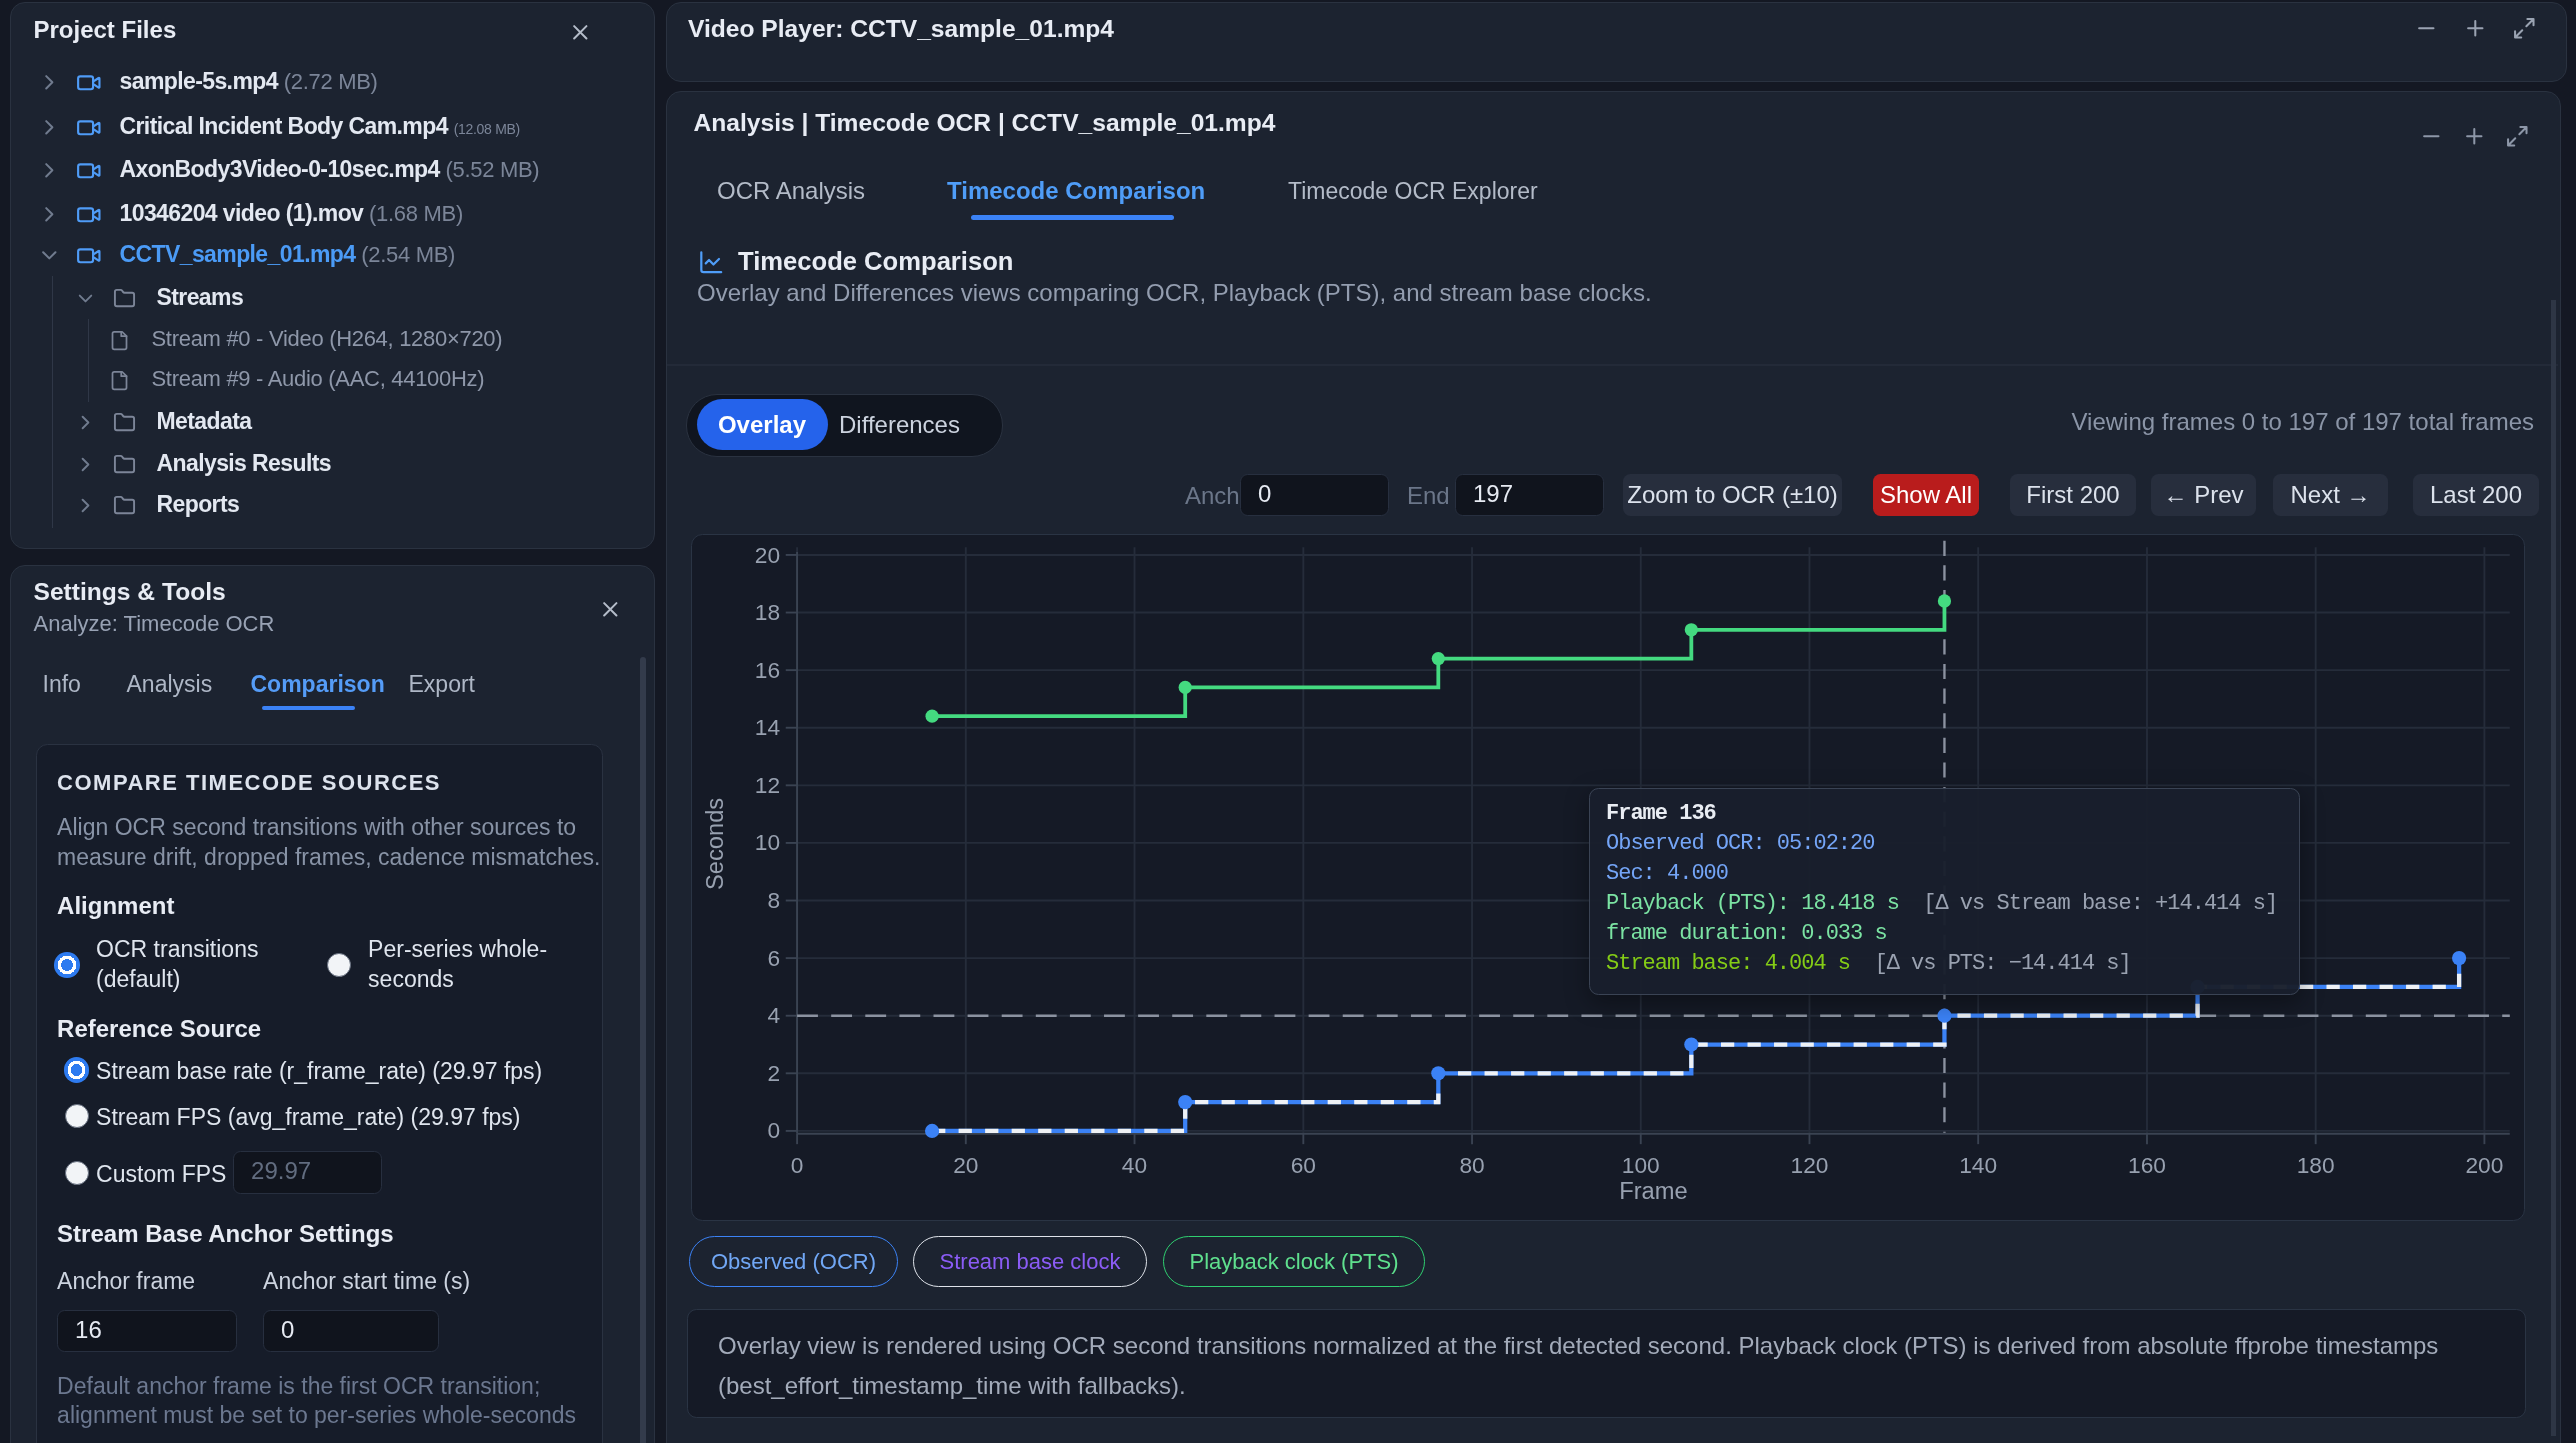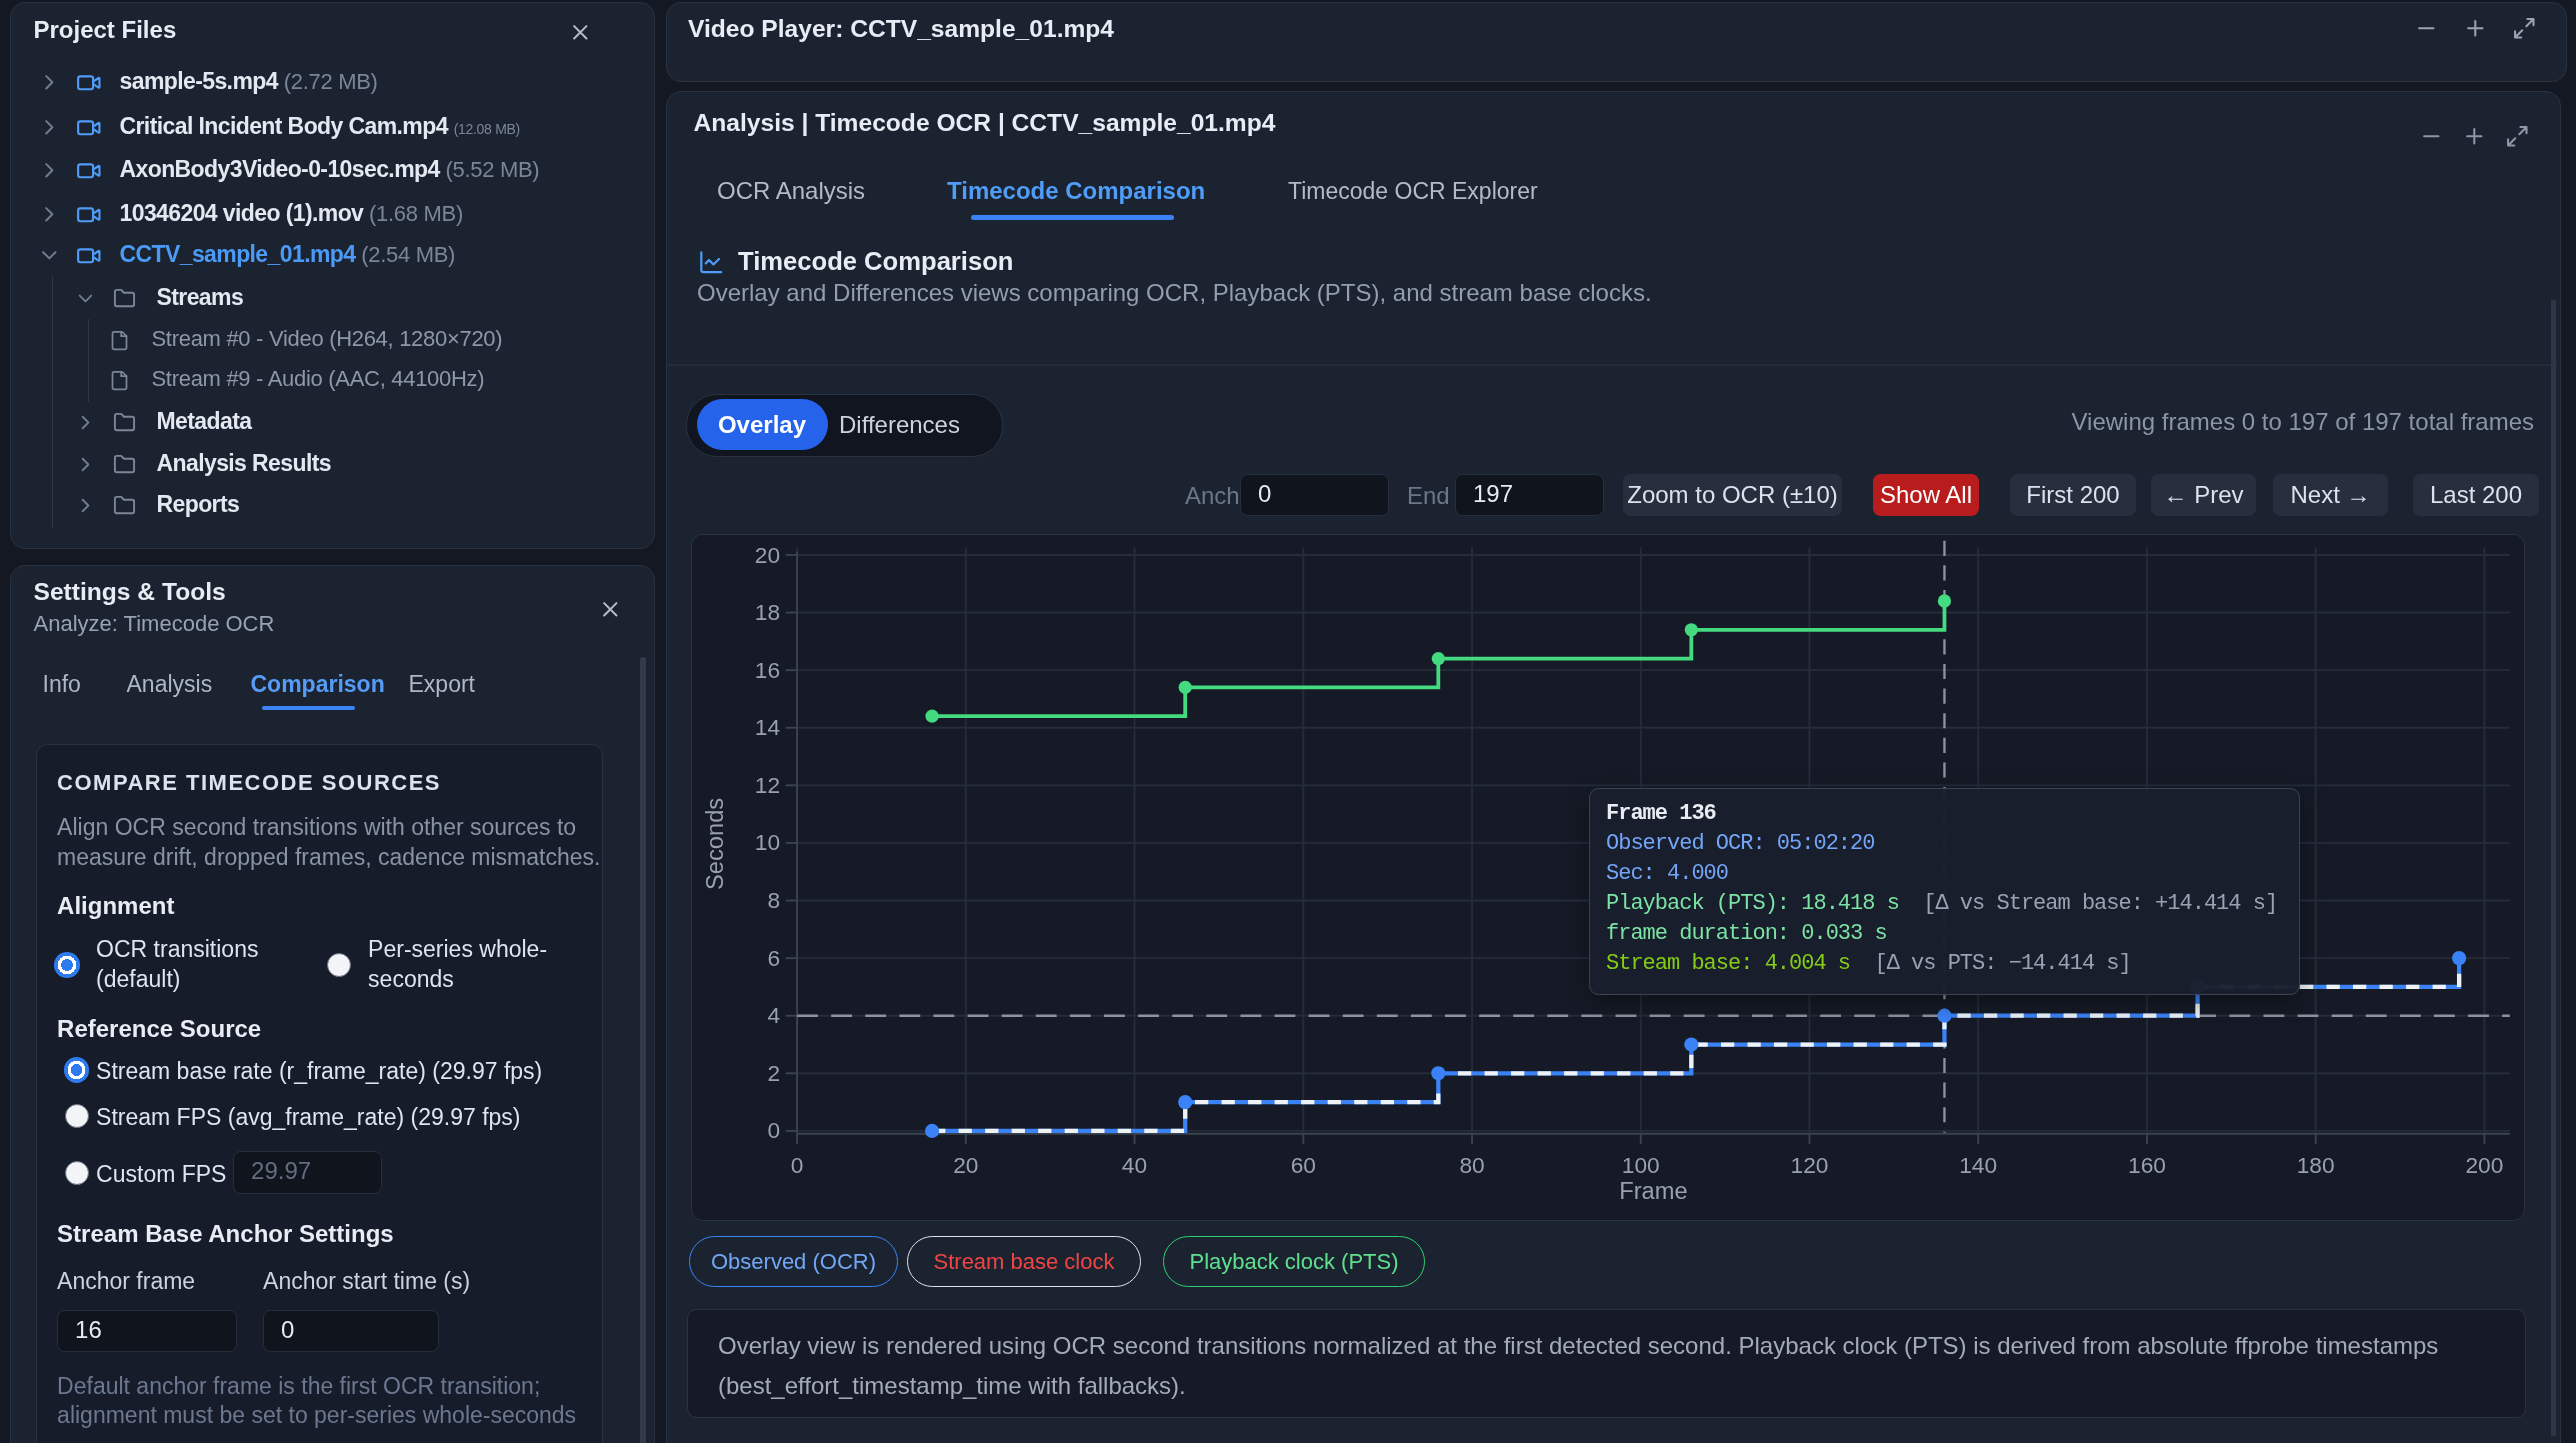--- a/index.html
+++ b/index.html
@@ -193,21 +193,21 @@
   <div class="btn" style="left:956px; top:382px; width:219px;">Zoom to OCR (±10)</div>
   <div class="btn" style="left:1206px; top:382px; width:106px; background:#b91c1c; color:#fff;">Show All</div>
   <div class="btn" style="left:1343px; top:382px; width:126px;">First 200</div>
   <div class="btn" style="left:1484px; top:382px; width:105px;">← Prev</div>
   <div class="btn" style="left:1606px; top:382px; width:115px;">Next →</div>
   <div class="btn" style="left:1746px; top:382px; width:126px;">Last 200</div>
 
   <div class="abs" style="left:24px; top:442px; width:1834px; height:687px; background:#151a26; border:1.9px solid #2a3444; border-radius:11.4px;"></div>
 
   <div class="pill" style="left:22px; top:1144px; width:209px; border:1.9px solid #3b82f6; color:#71a7f5;">Observed (OCR)</div>
-  <div class="pill" style="left:240px; top:1144px; width:234px; border:1.9px solid #dfe3ea; color:#ef4444;">Stream base clock</div>
+  <div class="pill" style="left:246px; top:1144px; width:234px; border:1.9px solid #dfe3ea; color:#8b5cf6;">Stream base clock</div>
   <div class="pill" style="left:496px; top:1144px; width:262px; border:1.9px solid #2fcf70; color:#5fe08e;">Playback clock (PTS)</div>
 
   <div class="abs" style="left:20px; top:1217px; width:1839px; height:109px; background:#151a26; border:1.9px solid #2a3444; border-radius:9.5px;">
     <div class="abs" style="left:30px; top:16px; width:1790px; font-size:24px; line-height:40px; color:#a3abba;">Overlay view is rendered using OCR second transitions normalized at the first detected second. Playback clock (PTS) is derived from absolute ffprobe timestamps<br>(best_effort_timestamp_time with fallbacks).</div>
   </div>
 </div>
 
 <svg class="abs" style="left:691px; top:535px;" width="1833" height="685" viewBox="730 565 1935 723" font-family="Liberation Sans, sans-serif">
   <line x1="842.0" y1="578" x2="842.0" y2="1196" stroke="#252c3a" stroke-width="2"></line>
   <line x1="1020.1" y1="578" x2="1020.1" y2="1196" stroke="#252c3a" stroke-width="2"></line>

